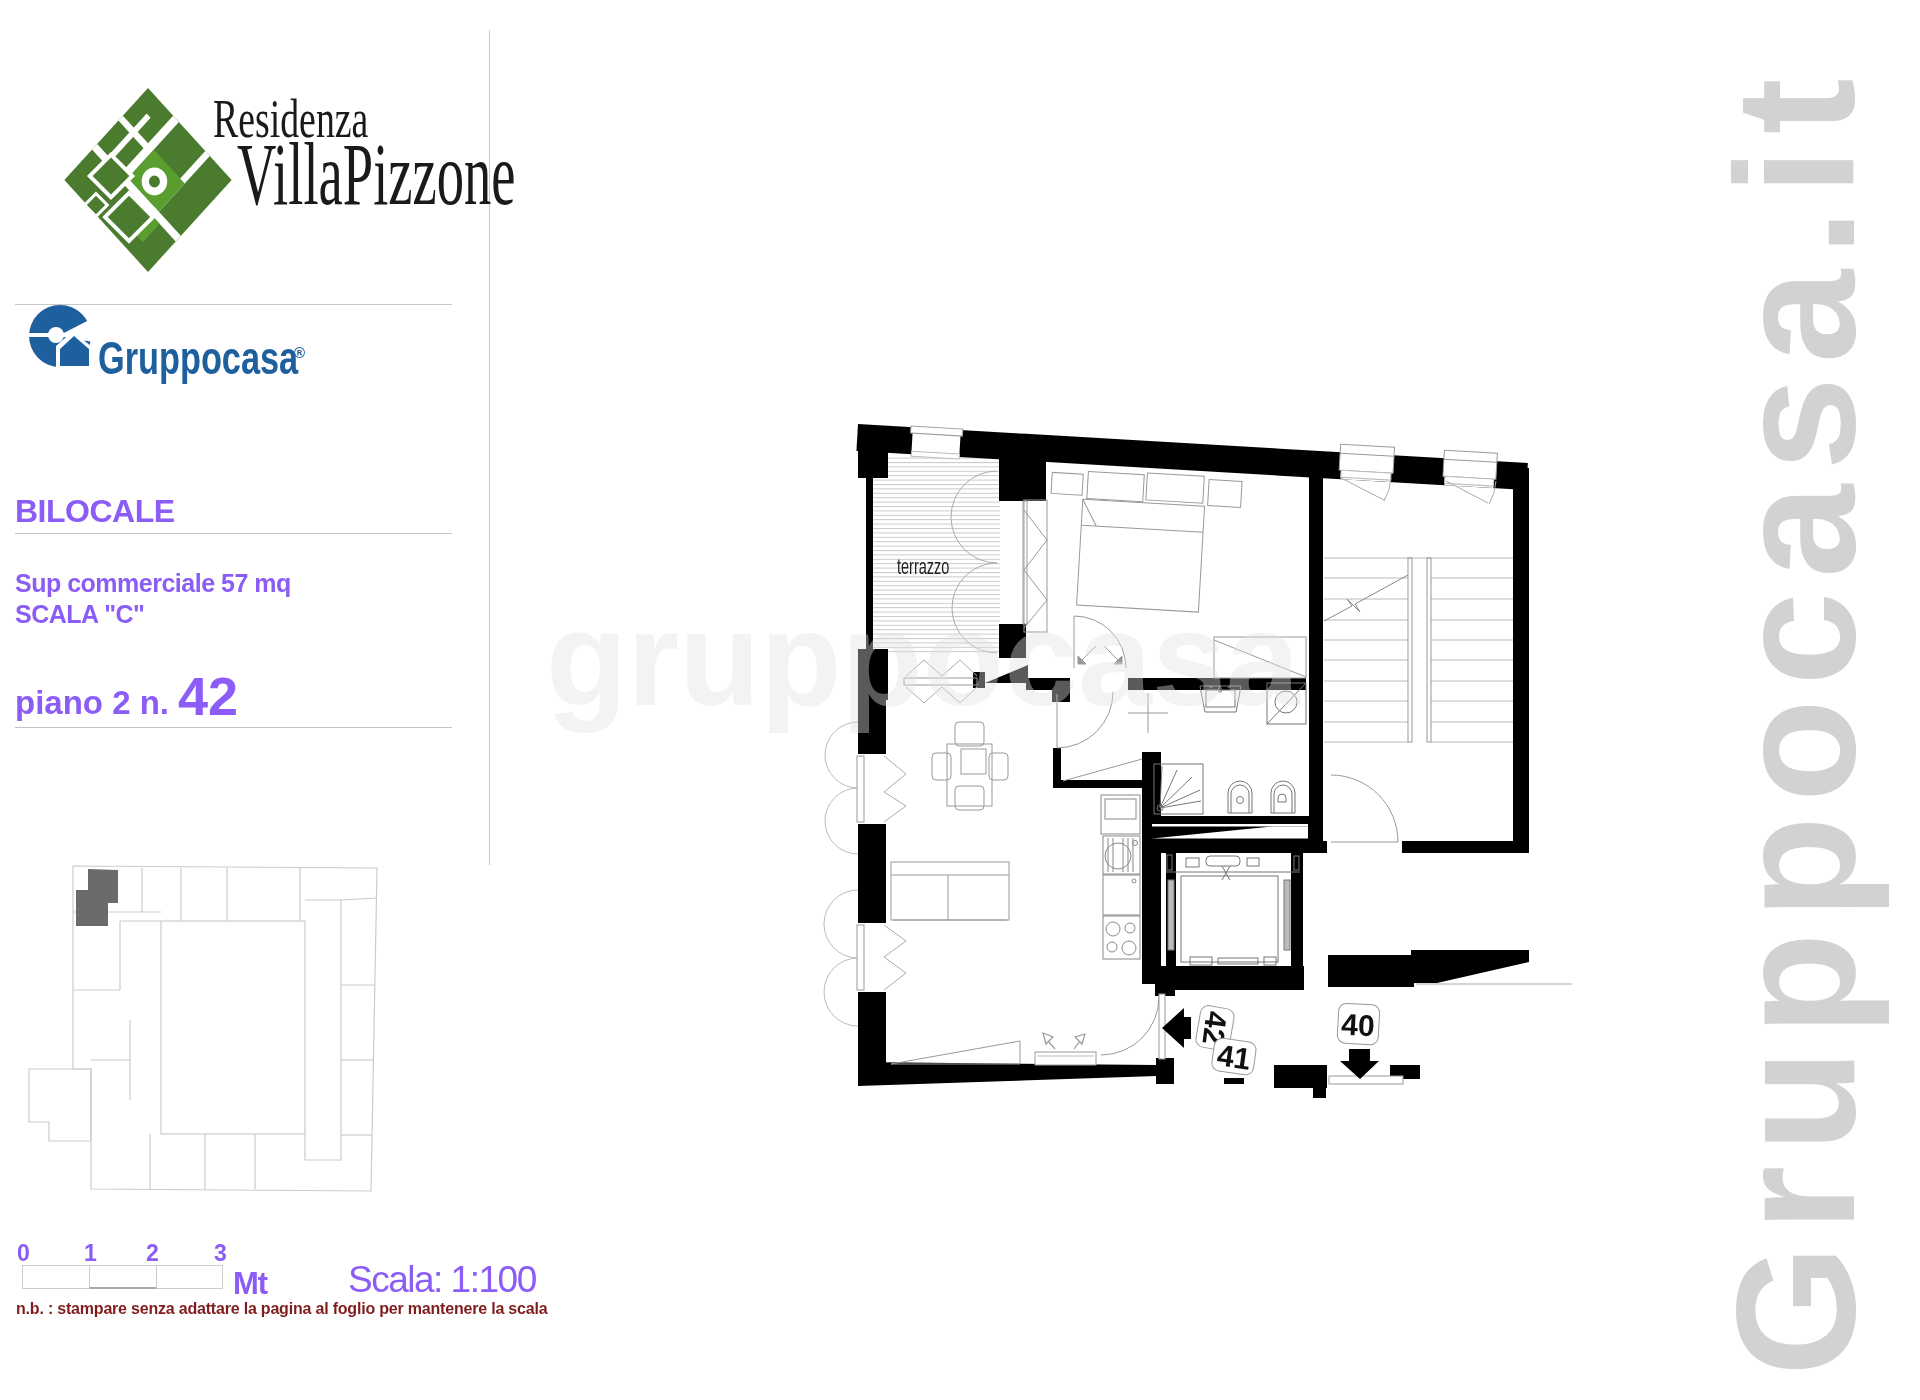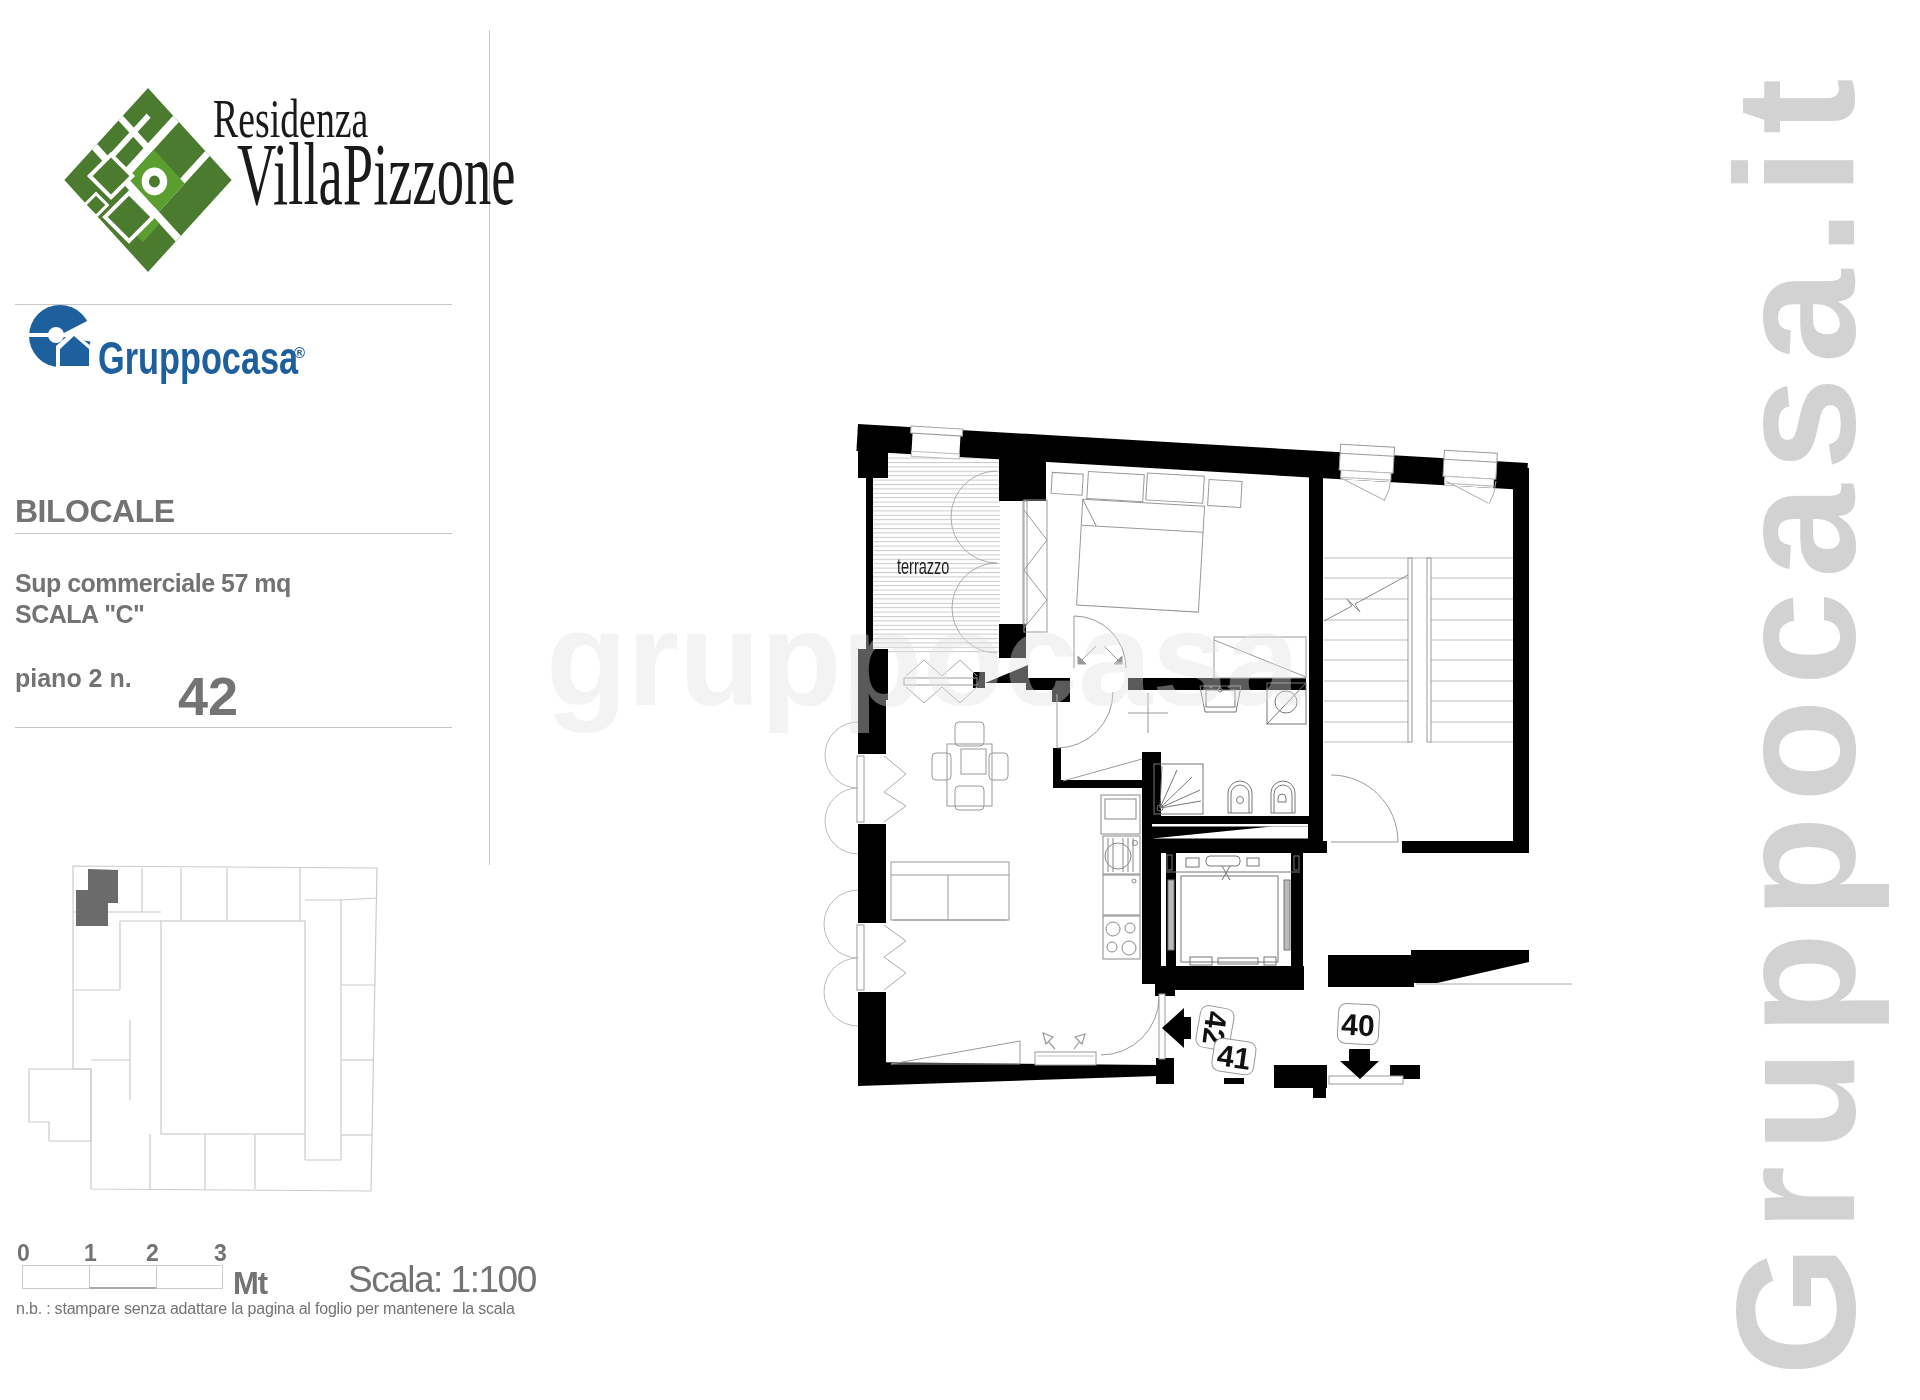--- a/index.html
+++ b/index.html
@@ -1,16 +1,16 @@
 <!DOCTYPE html>
 <html><head><meta charset="utf-8"><style>
 html,body{margin:0;padding:0;width:1920px;height:1400px;background:#fff;overflow:hidden}
 body{font-family:"Liberation Sans",sans-serif;position:relative;transform:translateZ(0)}
 .abs{position:absolute}
-.gray{color:#737373}
+.gray{color:#8b5cf6}
 svg{transform:translateZ(0)}
 </style></head>
 <body>
 
 <div class="abs" style="left:15px;top:304px;width:437px;height:1px;background:#c9c9c9"></div>
 
 <div class="abs" style="left:489px;top:30px;width:1px;height:835px;background:#c9c9c9"></div>
 
 <svg class="abs" style="left:0;top:0" width="560" height="300" viewBox="0 0 560 300">
 <g transform="translate(148,180) scale(0.91,1) rotate(45)">
@@ -53,21 +53,21 @@
 
 <div class="abs" style="left:98px;top:330px;font-size:47px;font-weight:bold;color:#1e5f9e;transform:scaleX(0.73);transform-origin:0 0">Gruppocasa</div>
 <div class="abs" style="left:294px;top:344px;font-size:15px;font-weight:bold;color:#1e5f9e">®</div>
 
 <div class="abs gray" style="left:15px;top:493px;font-size:32px;font-weight:bold;letter-spacing:-0.5px">BILOCALE</div>
 
 <div class="abs" style="left:15px;top:533px;width:437px;height:1px;background:#c4c4c4"></div>
 
 <div class="abs gray" style="left:15px;top:568px;font-size:25px;font-weight:bold;line-height:31px;letter-spacing:-0.5px">Sup commerciale 57 mq<br>SCALA "C"</div>
 
-<div class="abs gray" style="left:15px;top:662px;font-size:25px;font-weight:bold;line-height:33px">piano 2 n.</div>
+<div class="abs gray" style="left:15px;top:686px;font-size:33px;font-weight:bold;line-height:33px">piano 2 n.</div>
 <div class="abs gray" style="left:178px;top:668px;font-size:54px;font-weight:bold;line-height:56px">42</div>
 
 <div class="abs" style="left:15px;top:727px;width:437px;height:1px;background:#c4c4c4"></div>
 
 <svg class="abs" style="left:0;top:840px" width="420" height="370" viewBox="0 840 420 370">
 <g fill="none" stroke="#cccccc" stroke-width="1.2">
 
 <polygon points="73,866 377,868 371,1191 91,1189 91,1069 73,1069"></polygon>
 
 <polygon points="29,1069 91,1069 91,1141 49,1141 49,1122 29,1122"></polygon>
@@ -109,21 +109,21 @@
 <rect x="22.5" y="10.5" width="200" height="23" fill="none" stroke="#ccc"></rect>
 <line x1="89.5" y1="10.5" x2="89.5" y2="33.5" stroke="#ccc"></line>
 <line x1="156.5" y1="10.5" x2="156.5" y2="33.5" stroke="#ccc"></line>
 <line x1="89.5" y1="33" x2="156.5" y2="33" stroke="#aaa" stroke-width="2"></line>
 </svg>
 
 <div class="abs gray" style="left:233px;top:1266px;font-size:31px;font-weight:bold;letter-spacing:-1px">Mt</div>
 
 <div class="abs gray" style="left:348px;top:1259px;font-size:37px;font-weight:normal;letter-spacing:-1.5px">Scala: 1:100</div>
 
-<div class="abs" style="left:16px;top:1300px;font-size:16px;font-weight:normal;color:#737373;letter-spacing:-0.2px">n.b. : stampare senza adattare la pagina al foglio per mantenere la scala</div>
+<div class="abs" style="left:16px;top:1300px;font-size:16px;font-weight:bold;color:#7f1d1d;letter-spacing:-0.2px">n.b. : stampare senza adattare la pagina al foglio per mantenere la scala</div>
 
 <svg class="abs" style="left:0;top:0" width="1920" height="1400" viewBox="0 0 1920 1400">
 <defs>
 <pattern id="ht" patternUnits="userSpaceOnUse" width="10" height="4.4">
 <rect width="10" height="1" y="0" fill="#c9c9c9"></rect>
 </pattern>
 </defs>
 
 <rect x="872" y="454" width="128" height="199" fill="url(#ht)"></rect>
 

